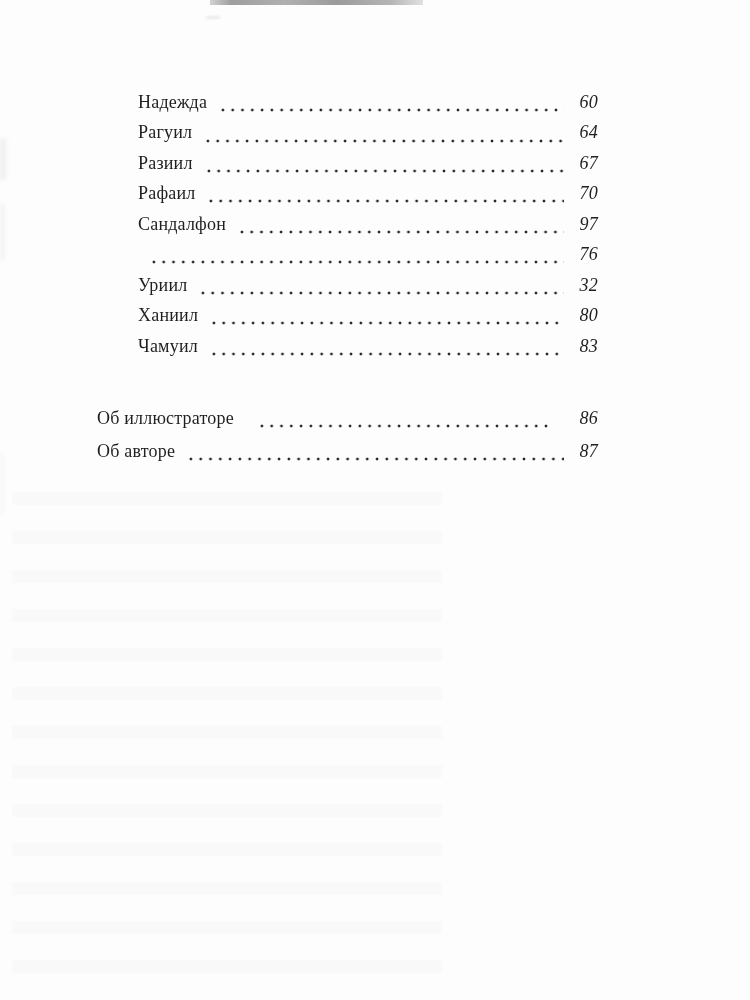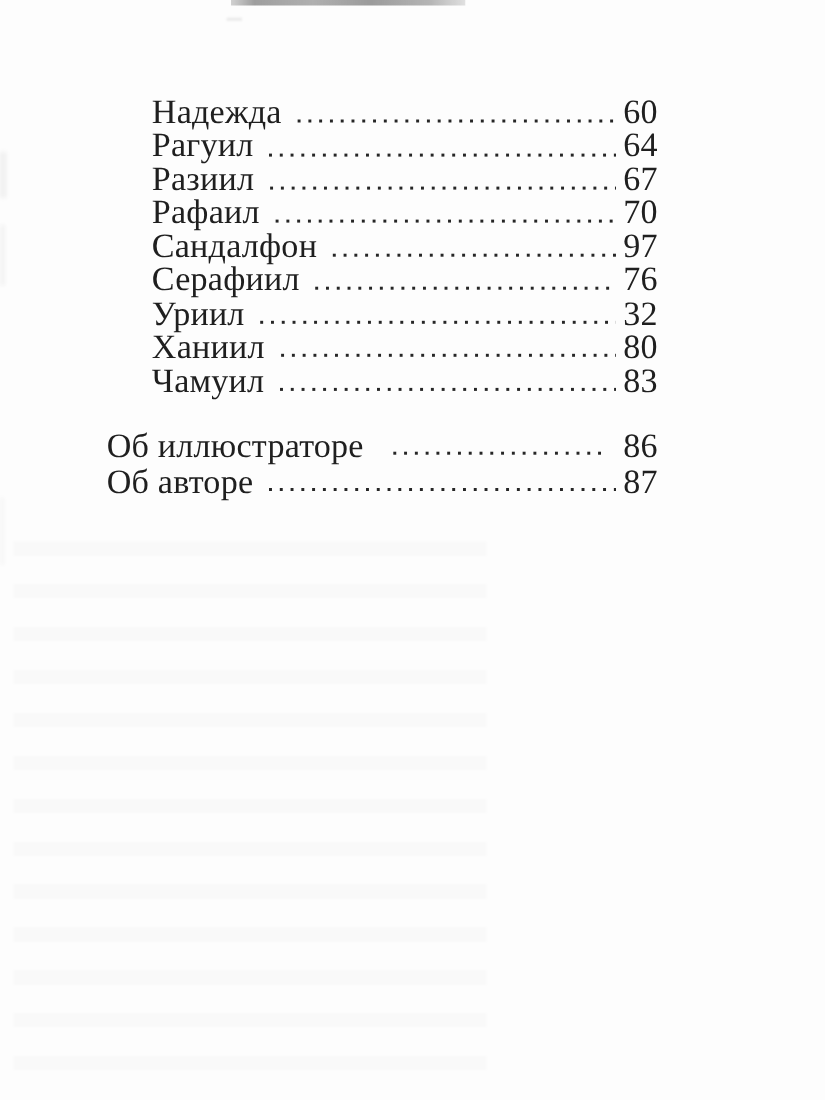--- a/index.html
+++ b/index.html
@@ -51,49 +51,50 @@
     filter: blur(1px);
     pointer-events: none;
   }
 
   
   .toc {
     position: absolute;
     left: 97px; top: 87px;
     width: 501px; 
     color: #1f1f1f;
-    font-size: 31px;
+    font-size: 18px;
     letter-spacing: 0.2px;
   }
   .toc-row {
     display: flex;
     align-items: baseline;
     height: 30.44px;
     line-height: 30.44px;
     white-space: nowrap;
   }
   .toc-row.indent { padding-left: 41px; }
   .toc-row.about { height: 33px; line-height: 33px; }
-  .toc-row.section-gap { margin-top: 27px; gap: 12px; }
+  .toc-row.section-gap { margin-top: 41px; gap: 12px; }
   .toc-label { flex: 0 0 auto; }
   .toc-leader {
     flex: 1 1 auto;
     align-self: stretch;
     margin-left: 9px;
     margin-right: 7px;
     background-image: radial-gradient(circle, #262626 1.4px, rgba(0,0,0,0) 1.6px);
     background-size: 9.8px 9.8px;
     background-repeat: repeat-x;
     background-position: left 2px bottom 2.5px;
   }
   .toc-row.about .toc-leader { background-position: left 2px bottom 4px; }
   .toc-page {
     flex: 0 0 auto;
     min-width: 27px;
     text-align: right;
+    font-style: italic;
   }
 </style>
 </head>
 <body>
 
 <div class="page">
 
   <div class="artifact-top-bar"></div>
   <div class="artifact-speck"></div>
   <div class="edge-smudge s1"></div>
@@ -121,21 +122,20 @@
         <span class="toc-label">Рафаил</span>
         <span class="toc-leader"></span>
         <span class="toc-page">70</span>
       </div>
       <div class="toc-row indent">
         <span class="toc-label">Сандалфон</span>
         <span class="toc-leader"></span>
         <span class="toc-page">97</span>
       </div>
       <div class="toc-row indent">
-        <span class="toc-label">Серафиил</span>
         <span class="toc-leader"></span>
         <span class="toc-page">76</span>
       </div>
       <div class="toc-row indent">
         <span class="toc-label">Уриил</span>
         <span class="toc-leader"></span>
         <span class="toc-page">32</span>
       </div>
       <div class="toc-row indent">
         <span class="toc-label">Ханиил</span>

